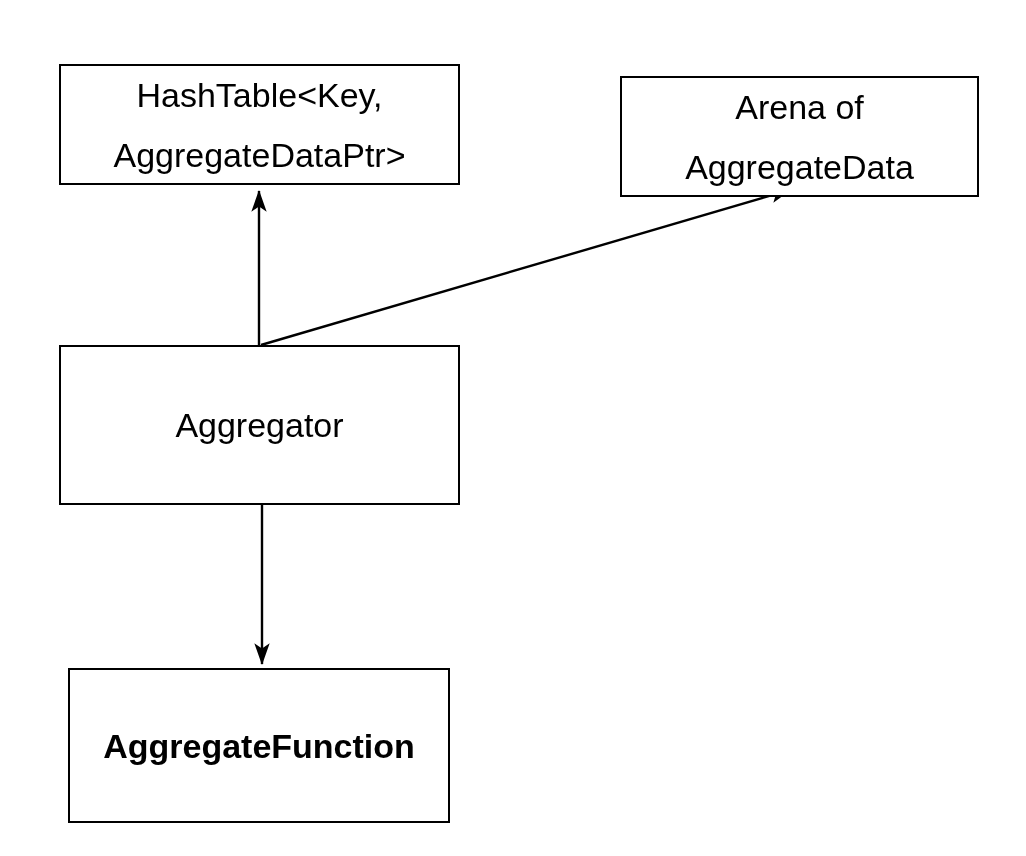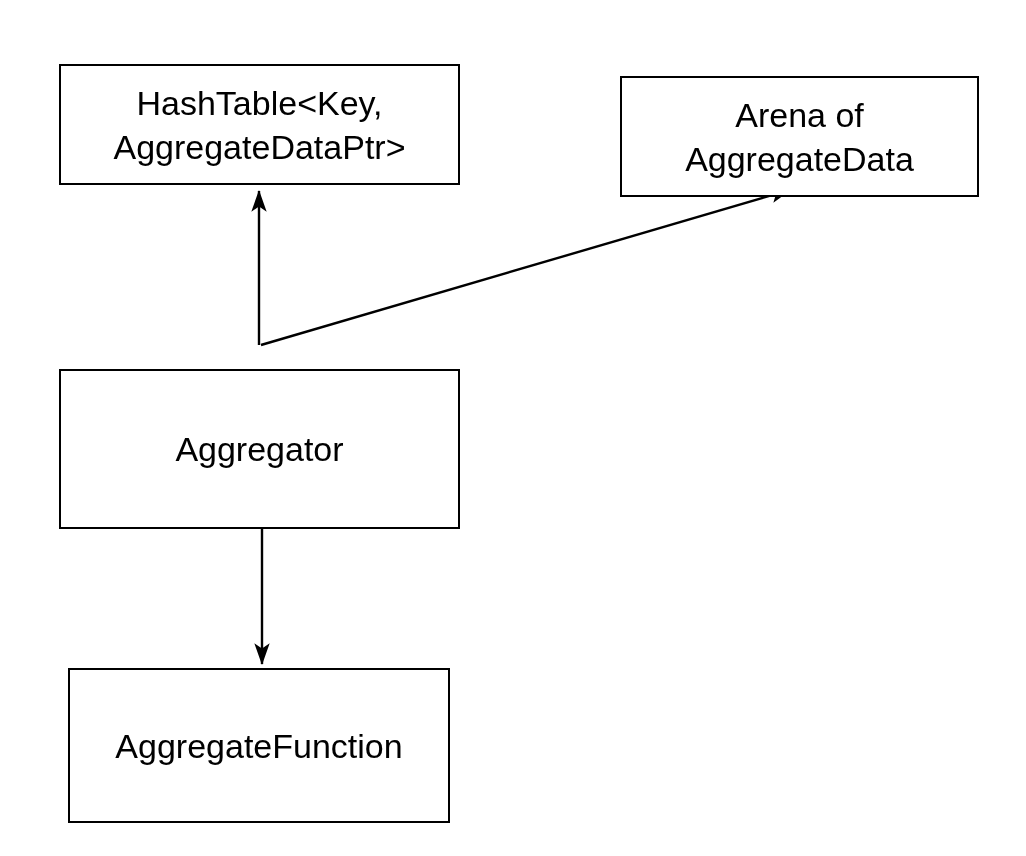--- a/index.html
+++ b/index.html
@@ -25,38 +25,38 @@
     background: #ffffff;
     display: flex;
     align-items: center;
     justify-content: center;
     text-align: center;
     z-index: 2;
   }
   .node-label {
     font-family: "Liberation Sans", sans-serif;
     font-size: 34px;
-    line-height: 44px;
+    line-height: 60px;
     color: #000000;
     white-space: pre-line;
     letter-spacing: 0px;
     padding: 0 4px;
   }
   
   #node-hashtable {
     left: 59px;  top: 64px;  width: 401px; height: 121px;
   }
   #node-arena {
     left: 620px; top: 76px;  width: 359px; height: 121px;
   }
   #node-aggregator {
-    left: 59px;  top: 345px; width: 401px; height: 160px; margin-top: 24px;
+    left: 59px;  top: 345px; width: 401px; height: 160px;
   }
   #node-aggregatefunction {
-    left: 68px;  top: 668px; width: 382px; height: 155px;
+    left: 68px;  top: 668px; width: 382px; height: 155px; font-weight: bold;
   }
   #edges {
     position: absolute;
     left: 0; top: 0;
     width: 1026px;
     height: 856px;
     z-index: 1;
   }
 </style>
 </head>

